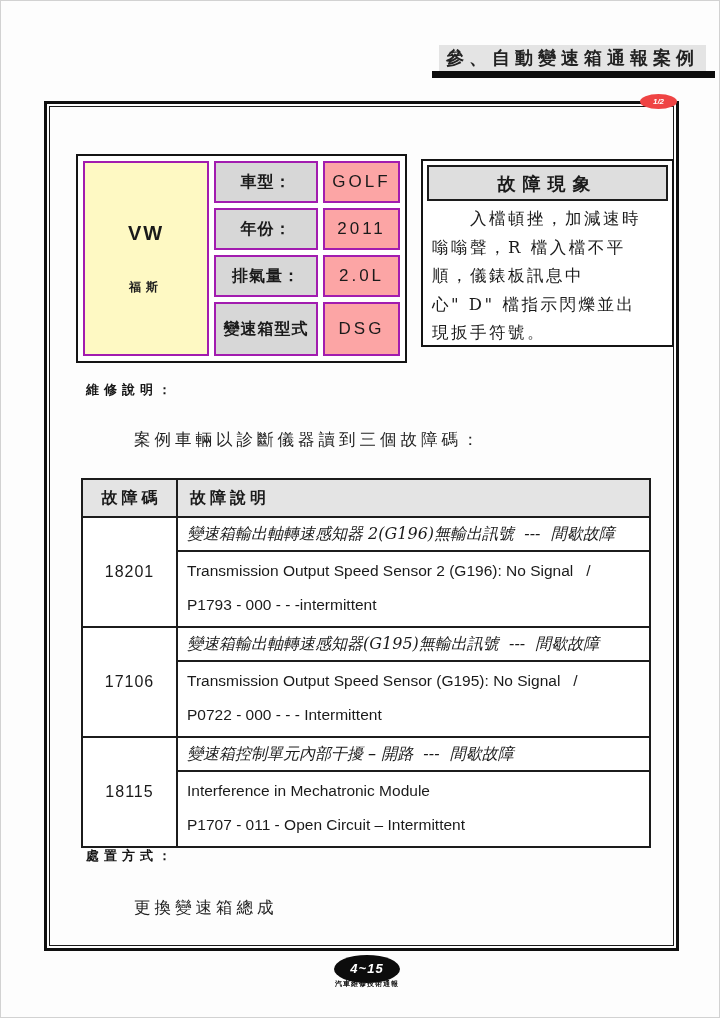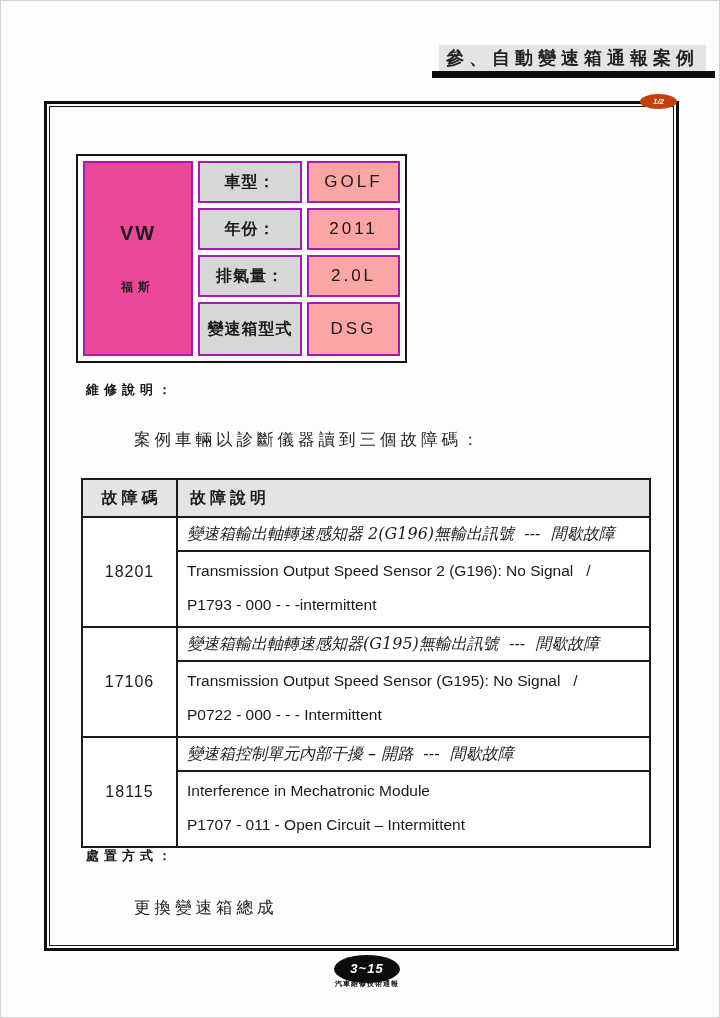--- a/index.html
+++ b/index.html
@@ -12,31 +12,31 @@
   .hdr-title {
     position:absolute; left:438px; top:44px; width:267px; height:26px;
     background:#e4e4e4; text-align:center; line-height:26px;
     font-size:18px; font-weight:bold; letter-spacing:5px; color:#222;
   }
   .hdr-bar { position:absolute; left:431px; top:70px; width:283px; height:7px; background:#0d0d0d; }
   
   .main-box { position:absolute; left:43px; top:100px; width:635px; height:850px; border:3px solid #0f0f0f; }
   .main-box-inner { position:absolute; inset:2px; border:1px solid #1a1a1a; }
   .top-badge {
-    position:absolute; left:639px; top:93px; width:37px; height:15px; background:#c2410c;
+    position:absolute; left:639px; top:93px; width:37px; height:15px; background:#ef4444;
     border-radius:50%; color:#fff; font-style:italic; font-weight:bold; font-size:8px;
     font-family:"Liberation Sans",sans-serif; text-align:center; line-height:15px;
   }
   
   .veh-table {
     position:absolute; left:75px; top:153px; width:331px; height:194px;
     border:2px solid #141414; border-collapse:separate; border-spacing:5px; background:#fff;
   }
   .veh-table td { border:2px solid #a21caf; text-align:center; vertical-align:middle; }
-  .veh-brand { width:110px; background:#ec4899; }
+  .veh-brand { width:126px; background:#fef9c3; }
   .veh-brand .b1 { font-family:"Liberation Sans",sans-serif; font-weight:bold; font-size:20px; letter-spacing:2px; margin-bottom:34px; }
   .veh-brand .b2 { font-size:12px; letter-spacing:5px; font-weight:600; }
   .veh-label { width:104px; background:#d7d7d7; font-size:16px; font-weight:600; letter-spacing:1px; }
   .veh-value { background:#fca5a5; font-family:"Liberation Sans",sans-serif; font-size:17px; letter-spacing:3px; }
   .r1,.r2,.r3 { height:42px; } .r4 { height:54px; }
   
   .sym-box { position:absolute; left:420px; top:158px; width:253px; height:188px; border:2px solid #141414; background:#fff; padding:4px; }
   .sym-head {
     border:2px solid #1c1c1c; background:#dedede; height:36px; line-height:33px;
     text-align:center; font-size:18px; font-weight:bold; letter-spacing:7px;
@@ -100,20 +100,30 @@
       <td class="veh-label">排氣量：</td>
       <td class="veh-value">2.0L</td>
     </tr>
     <tr class="r4">
       <td class="veh-label">變速箱型式</td>
       <td class="veh-value">DSG</td>
     </tr>
   </tbody>
     </table>
 
+  <div class="sym-box">
+    <div class="sym-head">故障現象</div>
+    <div class="sym-body">
+      <div>　　入檔頓挫，加減速時</div>
+      <div>嗡嗡聲，R 檔入檔不平</div>
+      <div>順，儀錶板訊息中</div>
+      <div>心" D" 檔指示閃爍並出</div>
+      <div>現扳手符號。</div>
+    </div>
+  </div>
 
   <div class="sec-head" style="left:85px; top:380px;">維修說明：</div>
   <div class="sec-text" style="left:133px; top:428px;">案例車輛以診斷儀器讀到三個故障碼：</div>
 
   <table class="dtc-table">
     <tbody>
         <tr>
       <th class="col-code">故障碼</th>
       <th>故障說明</th>
     </tr>
@@ -149,16 +159,16 @@
         <div>Interference in Mechatronic Module</div>
         <div>P1707 - 011 - Open Circuit – Intermittent</div>
       </td>
     </tr>
   </tbody>
     </table>
 
   <div class="sec-head" style="left:85px; top:846px;">處置方式：</div>
   <div class="sec-text" style="left:133px; top:896px;">更換變速箱總成</div>
 
-  <div class="foot-badge">3~15</div>
+  <div class="foot-badge">4~15</div>
   <div class="foot-caption">汽車維修技術通報</div>
 
 </div>
 
 </body></html>

